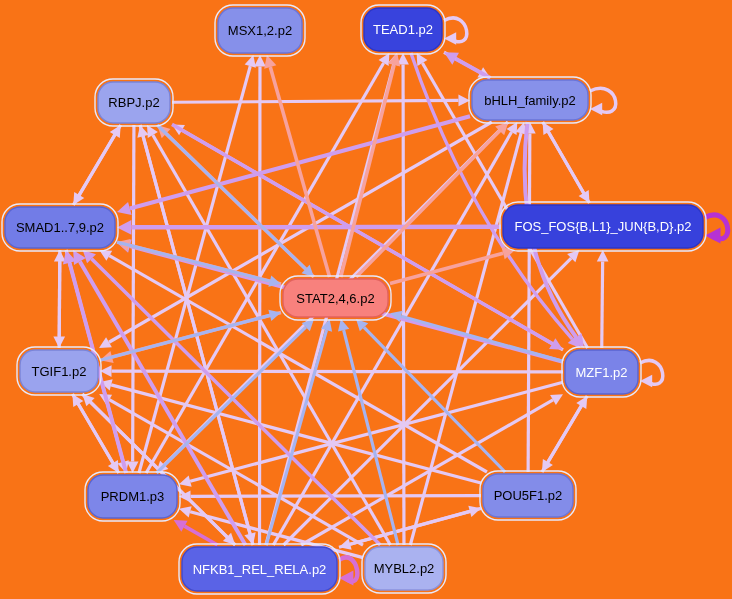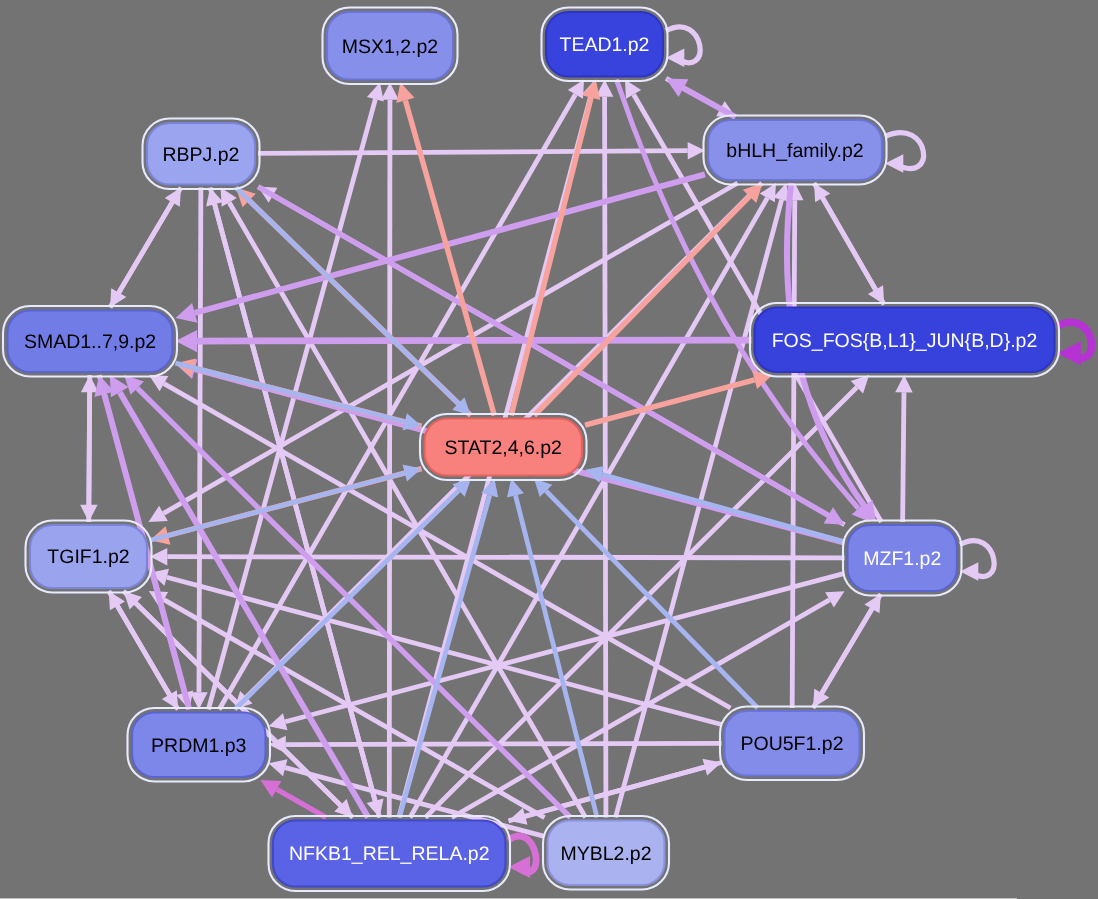--- a/index.html
+++ b/index.html
@@ -1,16 +1,16 @@
 <!DOCTYPE html>
 <html><head>
 <meta charset="utf-8">
 <style>
   html,body{margin:0;padding:0;background:#ffffff;}
-  #stage{position:relative;width:732px;height:599px;background:#737373;overflow:hidden;
+  #stage{position:relative;width:732px;height:599px;background:#f97316;overflow:hidden;
          font-family:"Liberation Sans", sans-serif;}
   svg{display:block;}
   .node-label{font-family:"Liberation Sans", sans-serif;font-size:13px;}
 </style>
 </head>
 <body>
 
 <div id="stage">
   <svg id="net" width="732" height="599" viewBox="0 0 732 599">
       <path d="M 259.52228412256267,545 L 259.9665366805705,66.53999502556081" stroke="#e4c9f4" stroke-width="3.2" fill="none" stroke-linecap="butt"></path>

